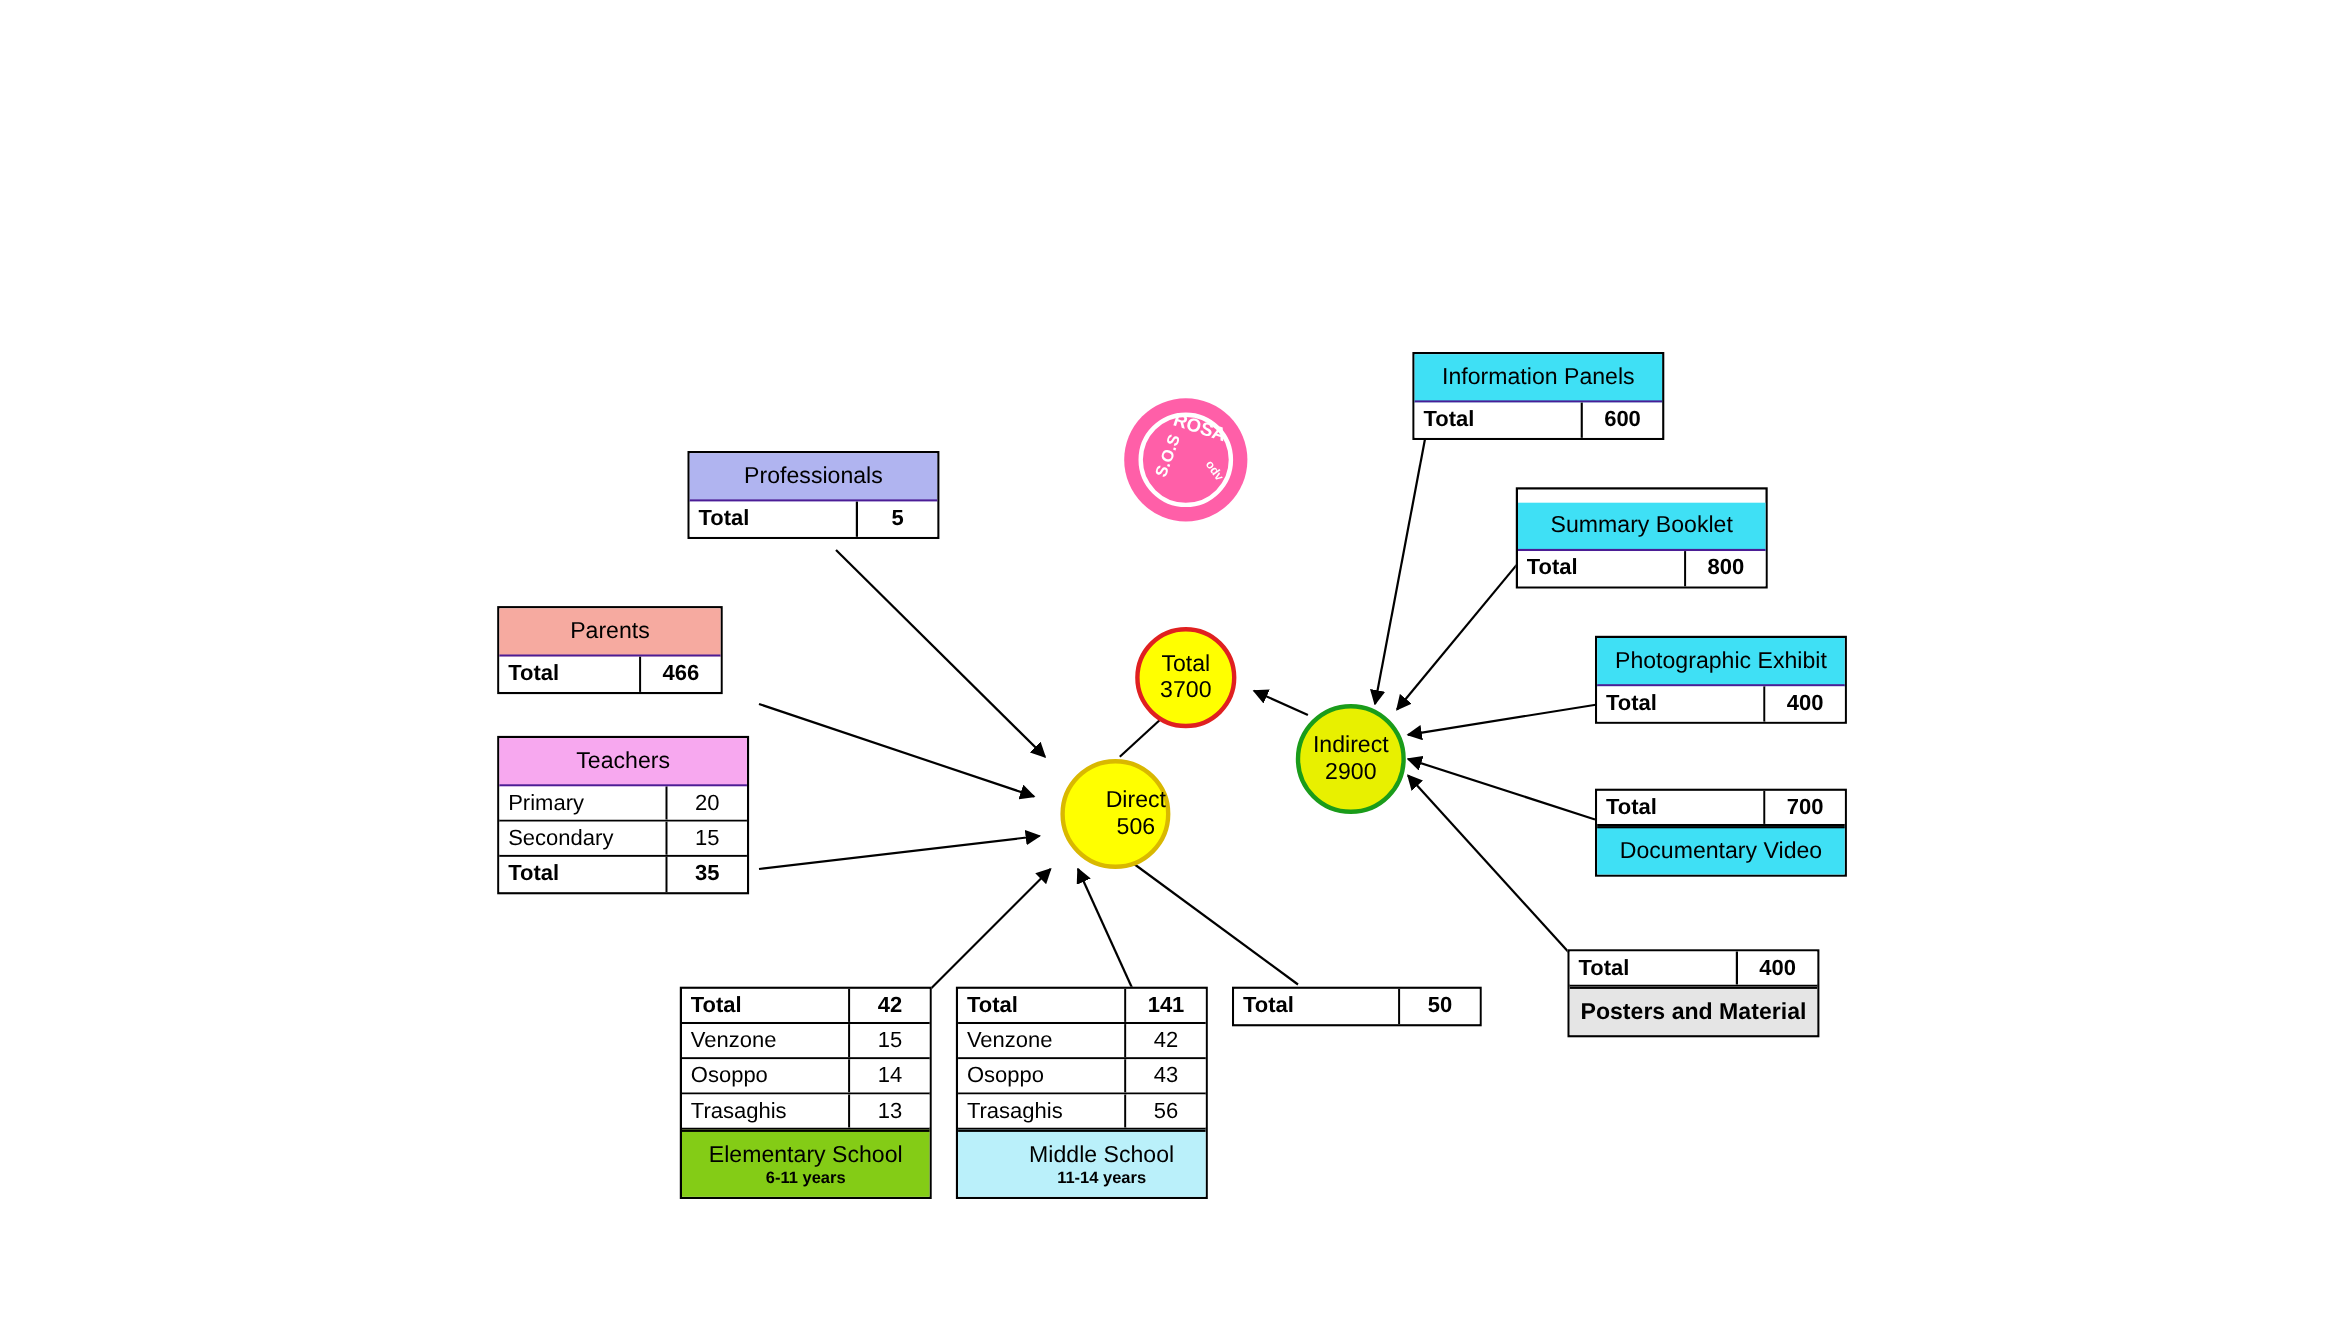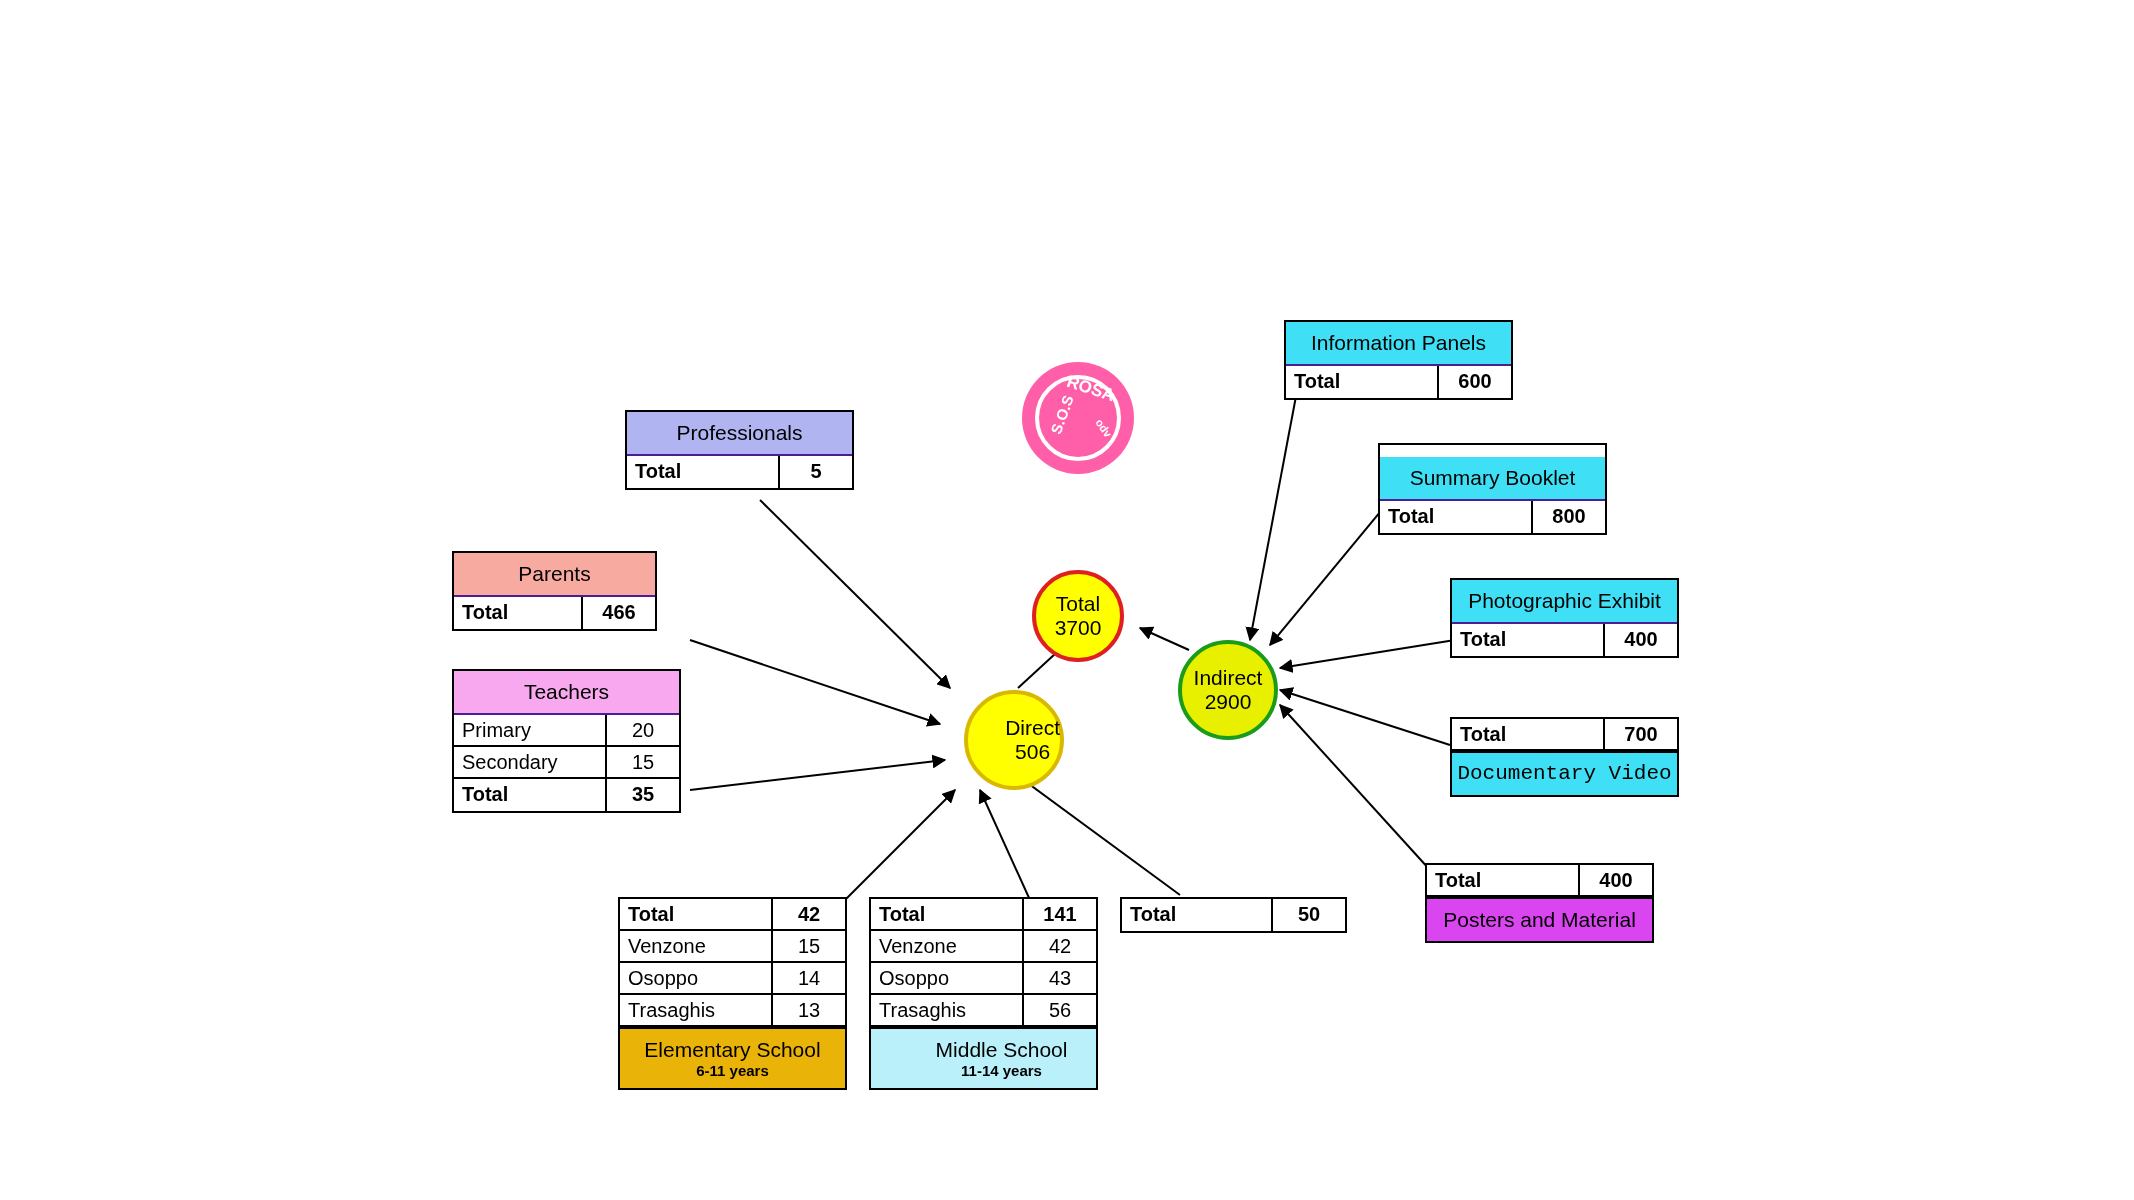--- a/index.html
+++ b/index.html
@@ -253,21 +253,21 @@
       <div class="val">15</div>
     </div>
     <div class="row plain">
       <div class="lab">Osoppo</div>
       <div class="val">14</div>
     </div>
     <div class="row plain">
       <div class="lab">Trasaghis</div>
       <div class="val">13</div>
     </div>
-    <div class="hdr bottom" style="background:#eab308;">
+    <div class="hdr bottom" style="background:#84cc16;">
       <span>Elementary School</span>
       <span class="sub">6-11 years</span>
     </div>
   </div>
 
   <div class="box" style="left:869px; top:897px; width:229px;">
     <div class="row total">
       <div class="lab">Total</div>
       <div class="val">141</div>
     </div>
@@ -318,24 +318,24 @@
       <div class="lab">Total</div>
       <div class="val">400</div>
     </div>
   </div>
 
   <div class="box" style="left:1450px; top:717px; width:229px;">
     <div class="row total">
       <div class="lab">Total</div>
       <div class="val">700</div>
     </div>
-    <div class="hdr bottom" style="background:#3fe0f5;font-family:Liberation Mono, monospace;">Documentary Video</div>
+    <div class="hdr bottom" style="background:#3fe0f5;">Documentary Video</div>
   </div>
 
   <div class="box" style="left:1425px; top:863px; width:229px;">
     <div class="row total">
       <div class="lab">Total</div>
       <div class="val">400</div>
     </div>
-    <div class="hdr bottom" style="background:#d946ef;">Posters and Material</div>
+    <div class="hdr bottom" style="background:#e5e5e5;font-weight:bold;">Posters and Material</div>
   </div>
 
 </div>
 
 </body></html>

